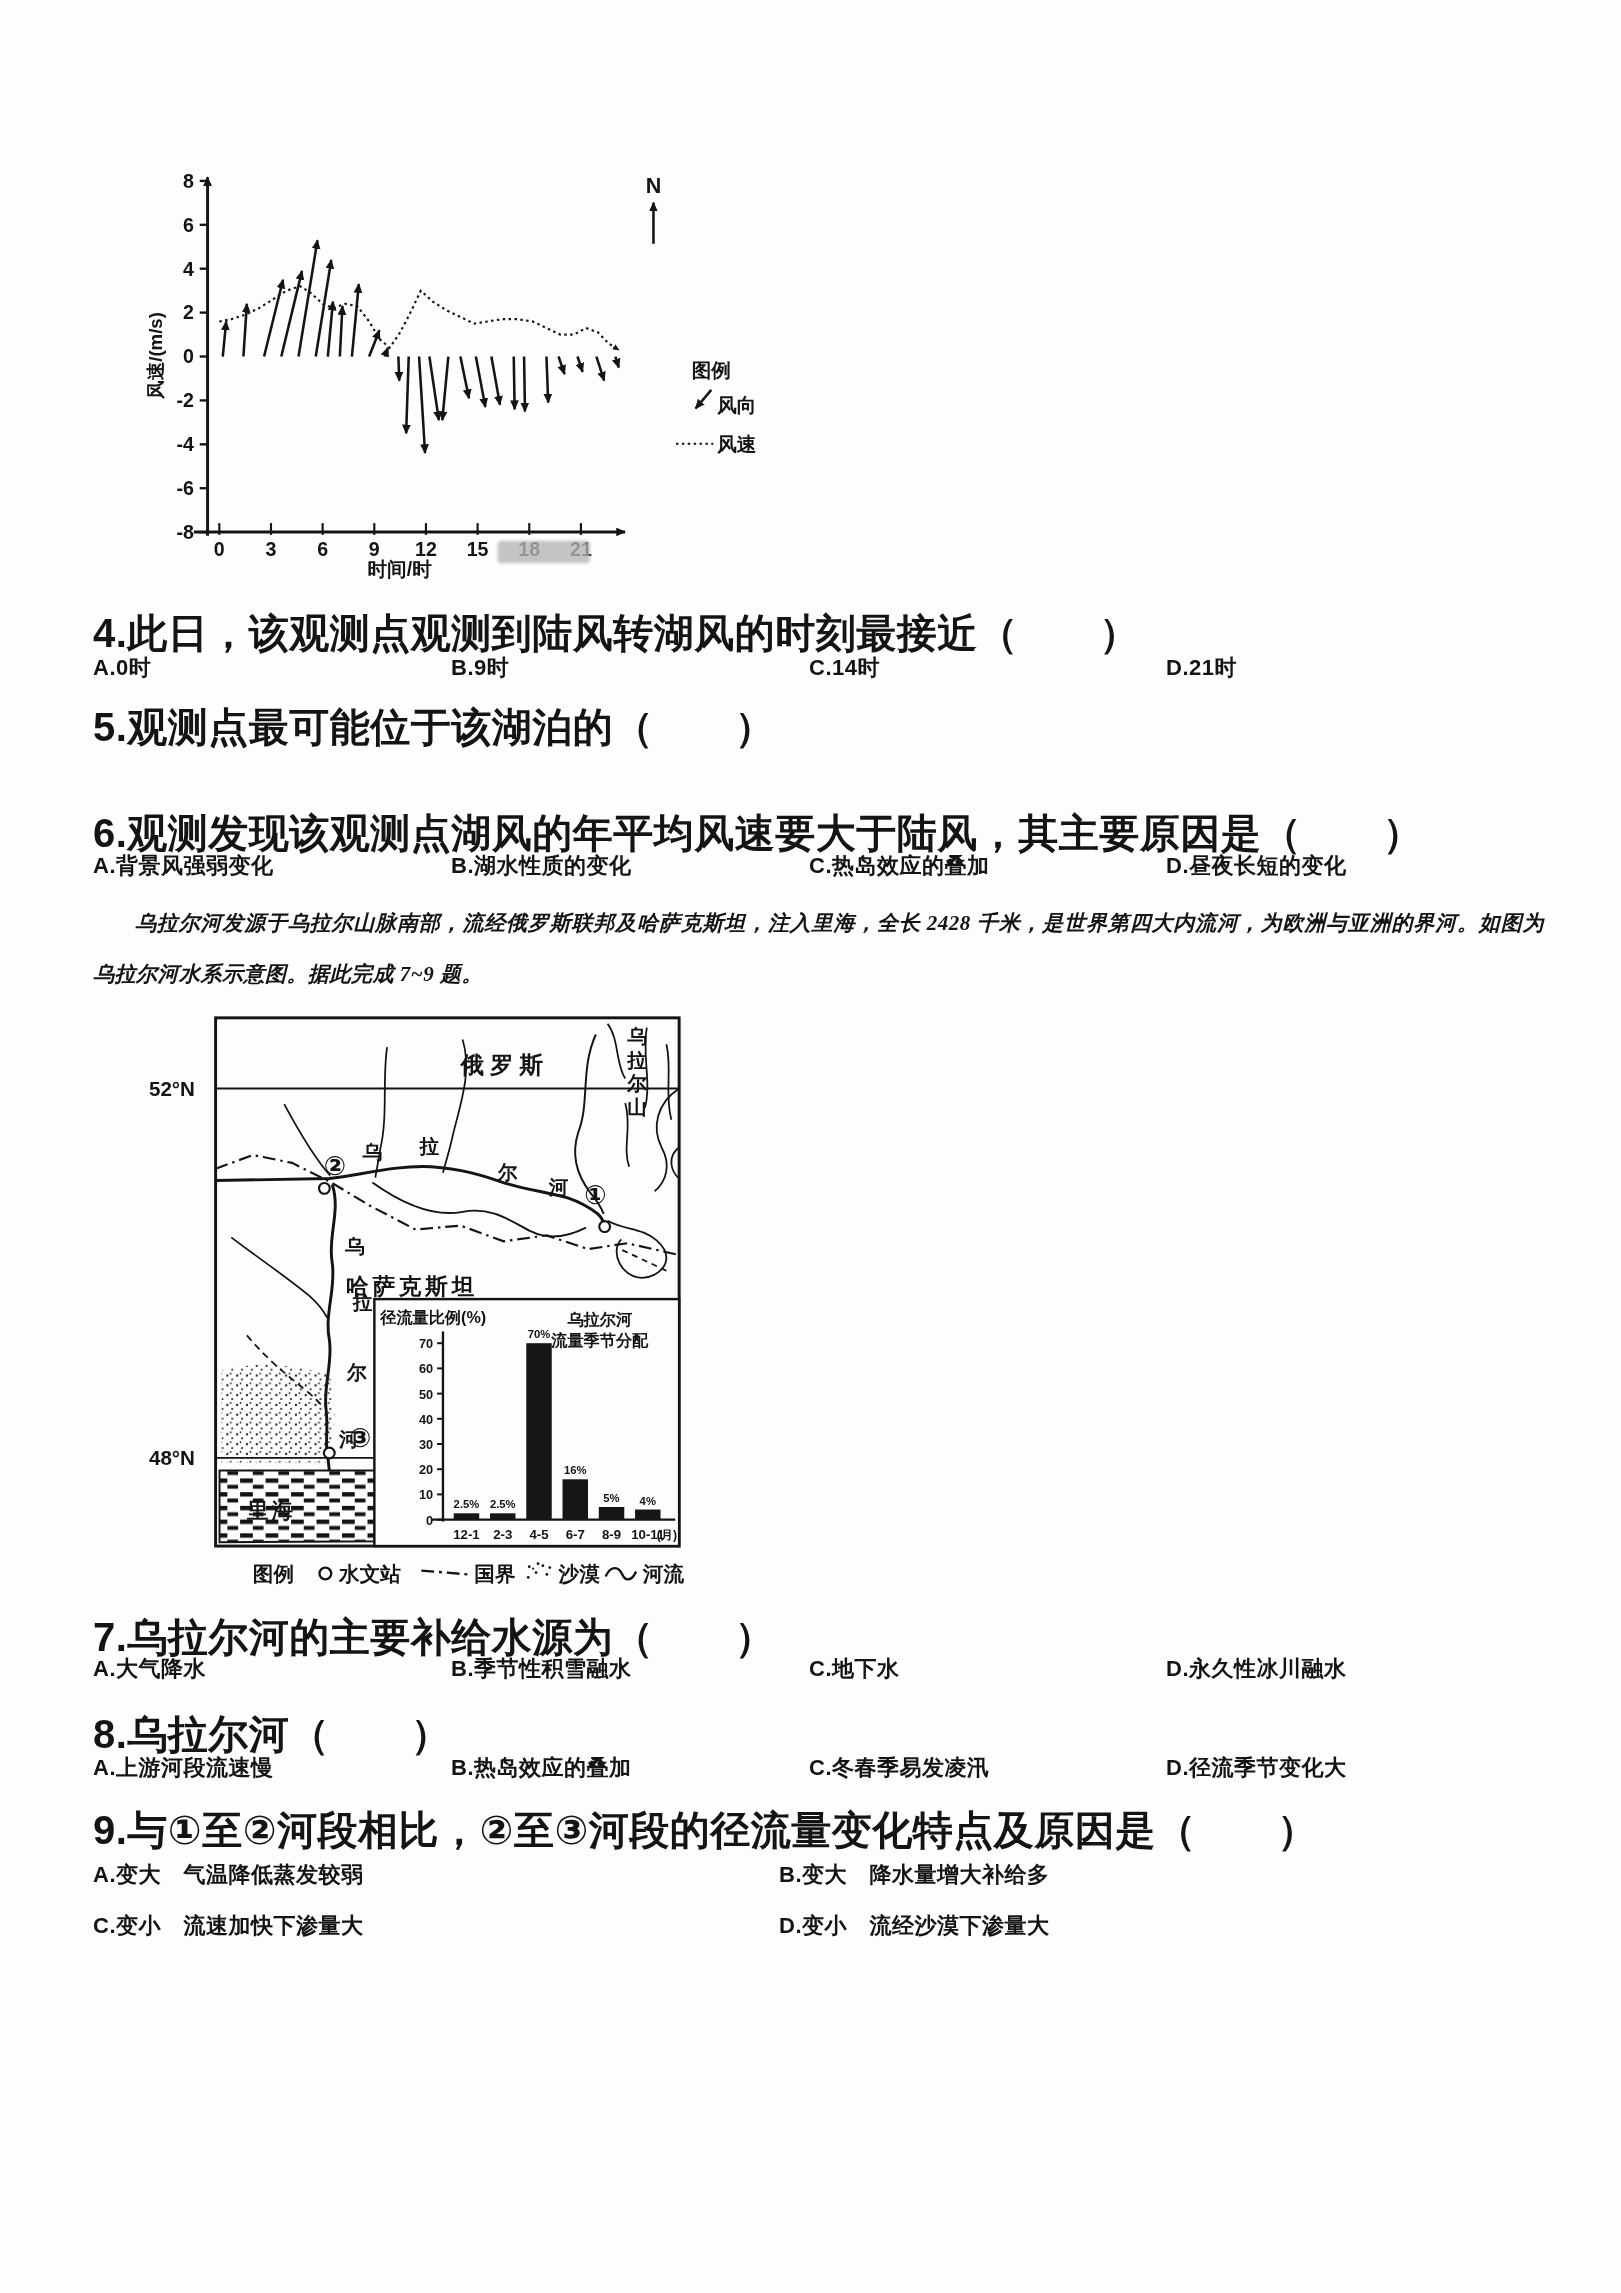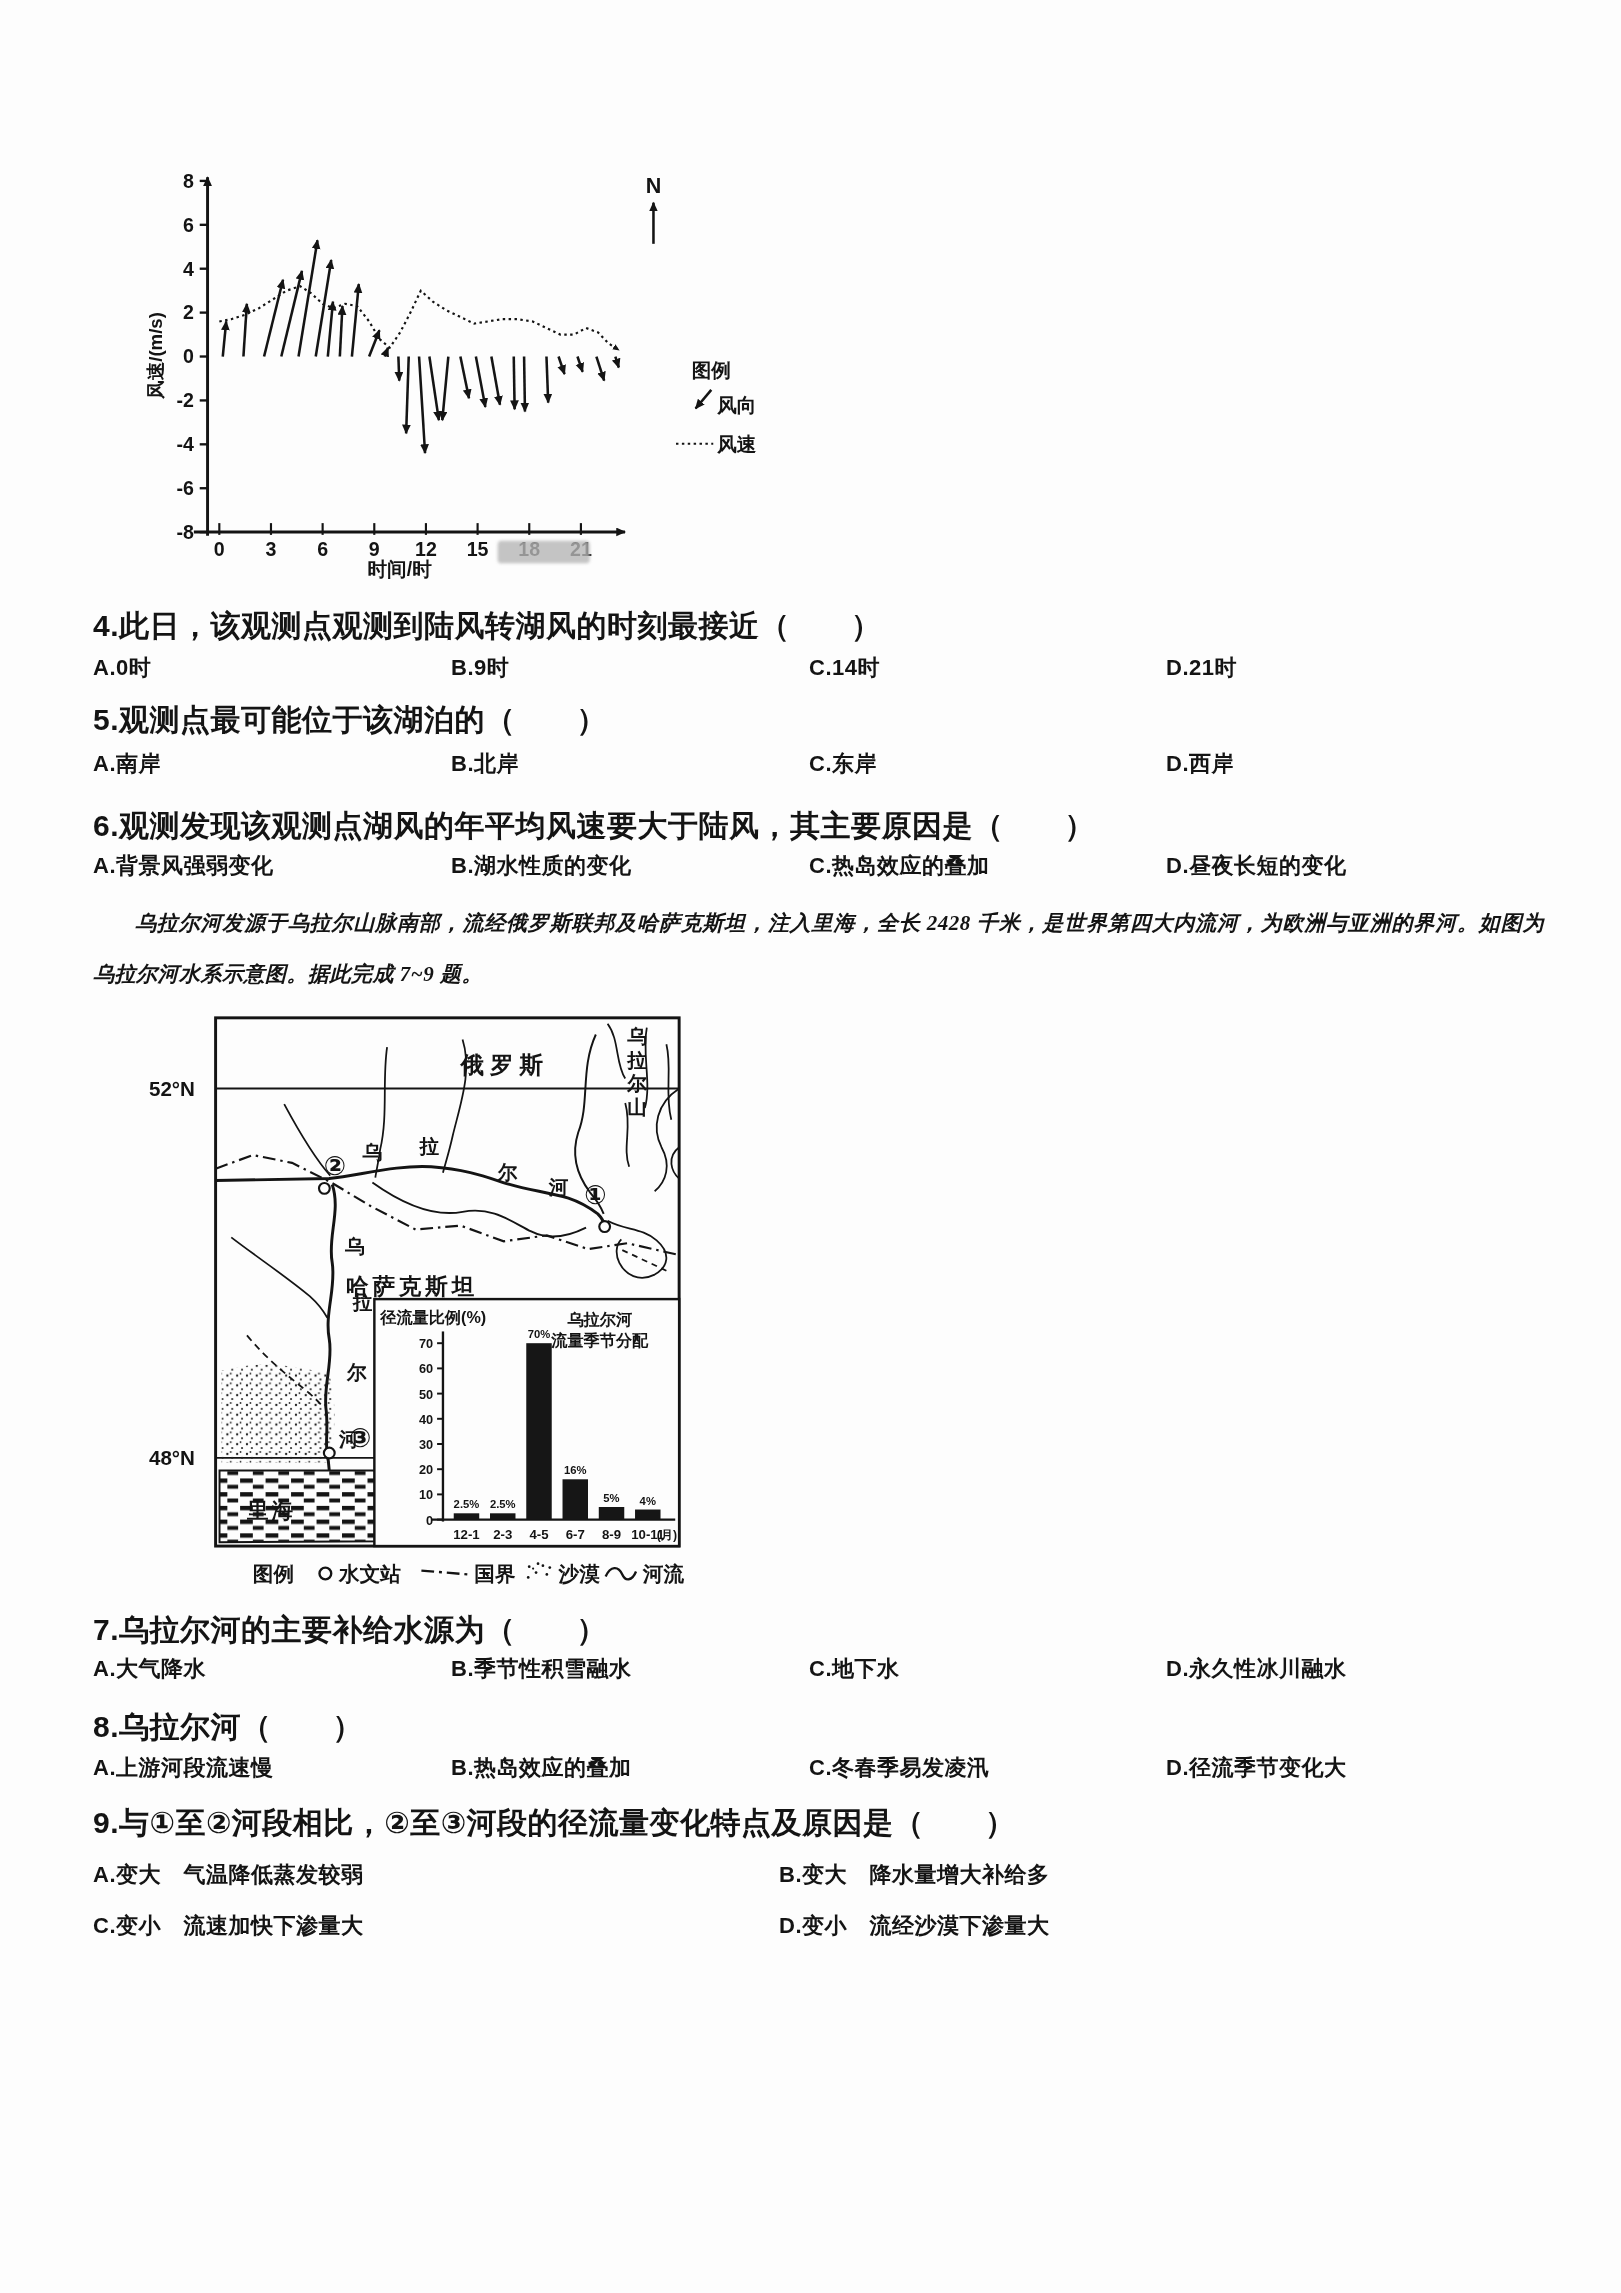--- a/index.html
+++ b/index.html
@@ -1,20 +1,20 @@
 <!DOCTYPE html>
 <html><head>
 <meta charset="utf-8">
 <style>
   html,body{margin:0;padding:0;background:#e8e8e8;}
   .page{position:relative;width:1621px;height:2294px;background:#fdfdfd;overflow:hidden;
         font-family:"Liberation Sans","DejaVu Sans",sans-serif;color:#141414;}
   svg{position:absolute;overflow:visible;}
   svg text{font-family:"Liberation Sans","DejaVu Sans",sans-serif;fill:#141414;}
-  .q-stem{position:absolute;left:93px;font-size:30px;font-weight:600;white-space:nowrap;letter-spacing:0.5px;}
+  .q-stem{position:absolute;left:93px;font-size:40px;font-weight:600;white-space:nowrap;letter-spacing:0.5px;}
   .opt-row{position:absolute;left:93px;width:1451px;height:41px;}
   .opt-row span{position:absolute;top:0;font-size:22px;font-weight:600;white-space:nowrap;letter-spacing:0.5px;}
   .c1{left:0}.c2{left:358px}.c3{left:716px}.c4{left:1073px}
   .d1{left:0}.d2{left:686px}
   .passage{position:absolute;left:93px;width:1451px;font-family:"Liberation Serif","DejaVu Serif",serif;
            font-style:italic;font-weight:600;font-size:21px;text-indent:2em;letter-spacing:0.5px;text-align:justify;}
 </style>
 </head>
 <body>
 
@@ -111,26 +111,20 @@
 
   <div class="q-stem" style="top:606px">4.此日，该观测点观测到陆风转湖风的时刻最接近（　　）</div>
   <div class="opt-row" style="top:653px">
     <span class="c1">A.0时</span>
     <span class="c2">B.9时</span>
     <span class="c3">C.14时</span>
     <span class="c4">D.21时</span>
   </div>
 
   <div class="q-stem" style="top:700px">5.观测点最可能位于该湖泊的（　　）</div>
-  <div class="opt-row" style="top:749px">
-    <span class="c1">A.南岸</span>
-    <span class="c2">B.北岸</span>
-    <span class="c3">C.东岸</span>
-    <span class="c4">D.西岸</span>
-  </div>
 
   <div class="q-stem" style="top:806px">6.观测发现该观测点湖风的年平均风速要大于陆风，其主要原因是（　　）</div>
   <div class="opt-row" style="top:851px">
     <span class="c1">A.背景风强弱变化</span>
     <span class="c2">B.湖水性质的变化</span>
     <span class="c3">C.热岛效应的叠加</span>
     <span class="c4">D.昼夜长短的变化</span>
   </div>
 
   <div class="passage" style="top:898px;line-height:51px">乌拉尔河发源于乌拉尔山脉南部，流经俄罗斯联邦及哈萨克斯坦，注入里海，全长 2428 千米，是世界第四大内流河，为欧洲与亚洲的界河。如图为乌拉尔河水系示意图。据此完成 7~9 题。</div>

